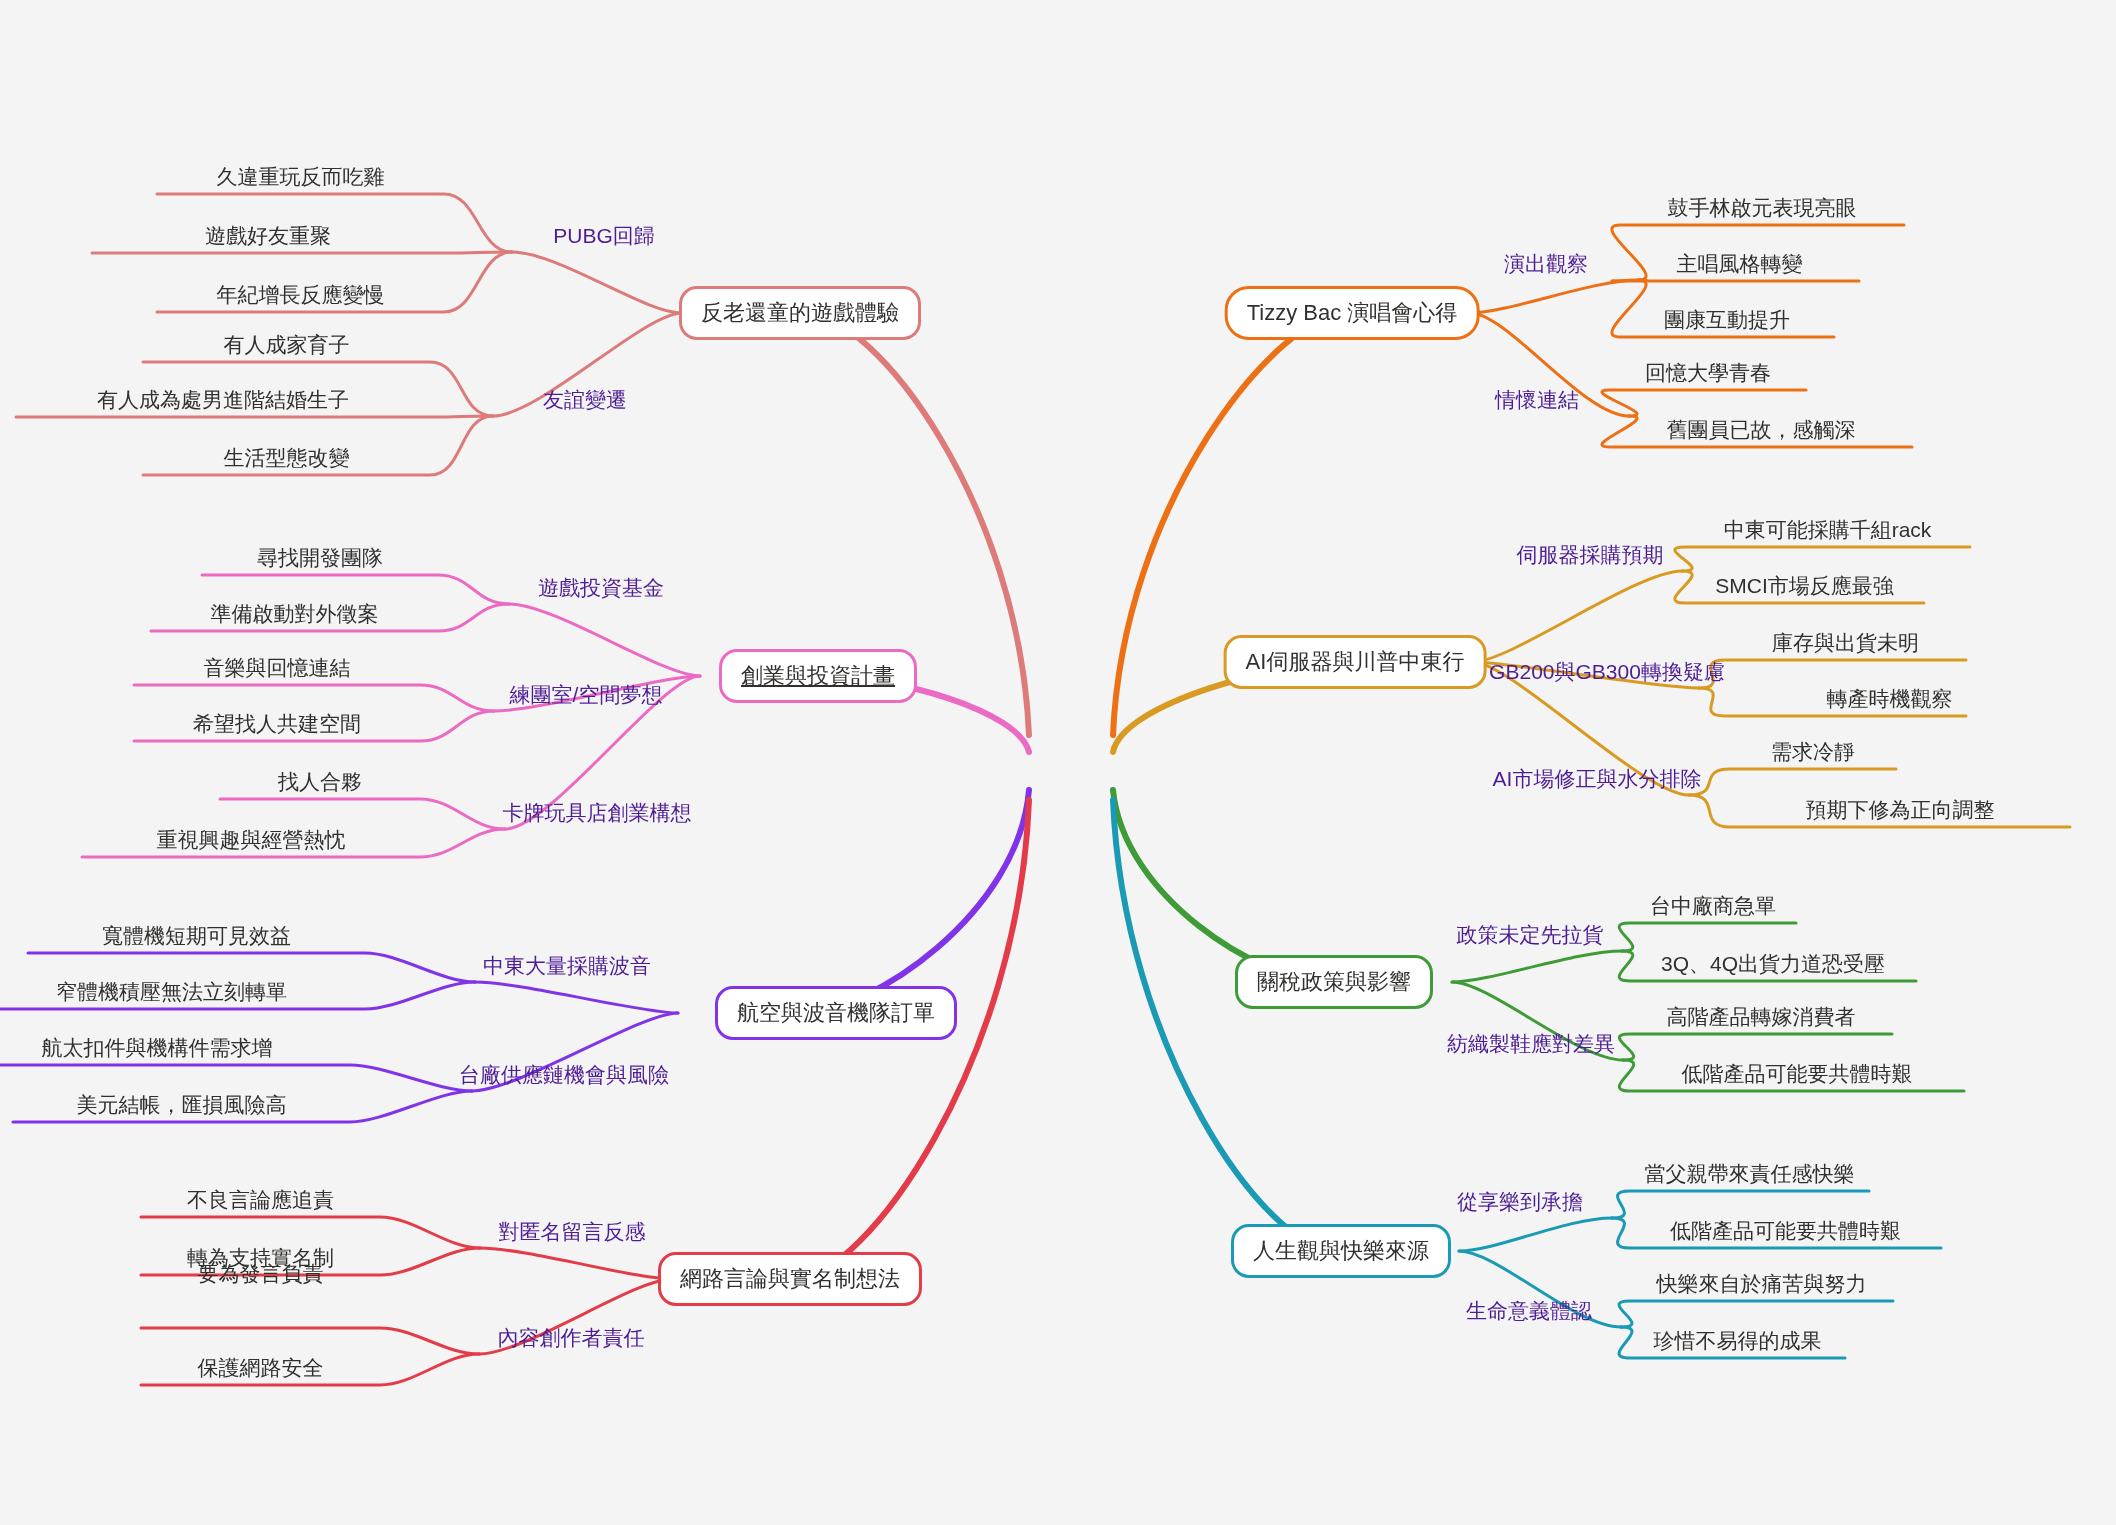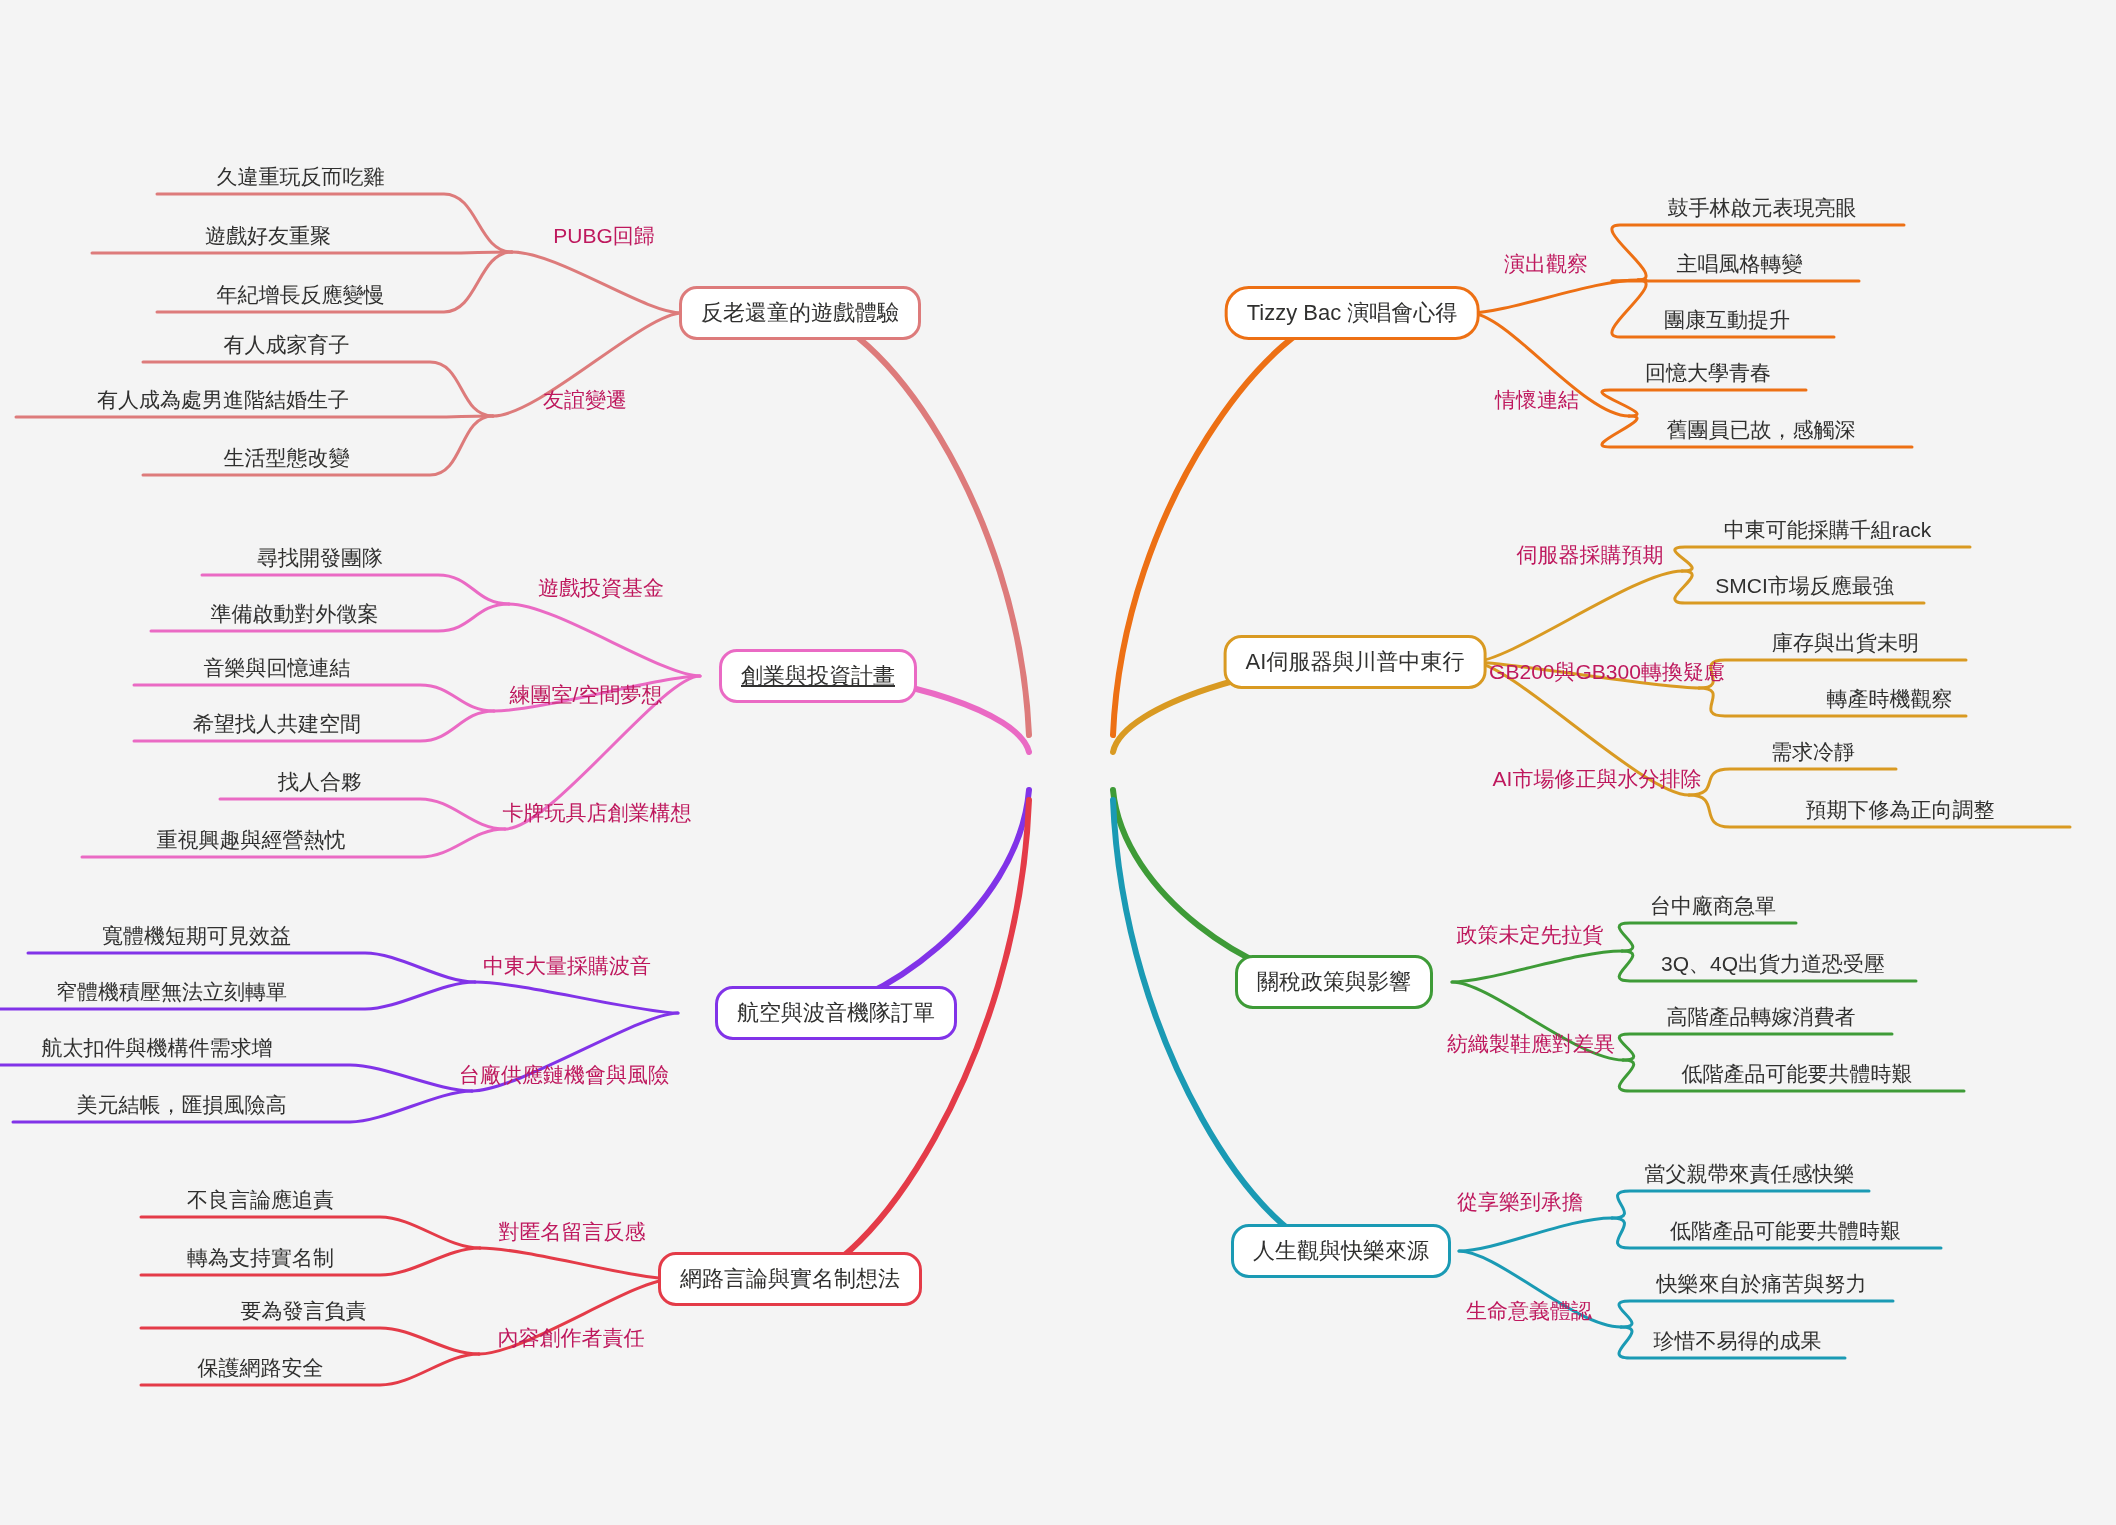--- a/index.html
+++ b/index.html
@@ -35,21 +35,21 @@
     border:3px solid #999;
     border-radius:18px;
     padding:9px 19px;
     font-size:22px;
     color:#30302F;
   }
 
   
   .lvl2{
     font-size:21px;
-    color:#be185d;
+    color:#4c1d95;
     background:transparent;
     padding:0 4px;
   }
 
   
   .lvl3{
     font-size:21px;
     color:#30302F;
     background:transparent;
     padding:0 4px;
@@ -151,21 +151,21 @@
       <div class="node lvl3" style="left: 196.5px; top: 936px;">寬體機短期可見效益</div>
       <div class="node lvl3" style="left: 171.5px; top: 992px;">窄體機積壓無法立刻轉單</div>
       <div class="node lvl2" style="left: 564px; top: 1075px;">台廠供應鏈機會與風險</div>
       <div class="node lvl3" style="left: 157px; top: 1048px;">航太扣件與機構件需求增</div>
       <div class="node lvl3" style="left: 181.5px; top: 1105px;">美元結帳，匯損風險高</div>
       <div class="node lvl1" style="left: 790px; top: 1279px; border-color: rgb(228, 59, 72);">網路言論與實名制想法</div>
       <div class="node lvl2" style="left: 572px; top: 1232px;">對匿名留言反感</div>
       <div class="node lvl3" style="left: 260.5px; top: 1200px;">不良言論應追責</div>
       <div class="node lvl3" style="left: 260.5px; top: 1258px;">轉為支持實名制</div>
       <div class="node lvl2" style="left: 571px; top: 1338px;">內容創作者責任</div>
-      <div class="node lvl3" style="left: 260.5px; top: 1311px; margin-left: 43px;">要為發言負責</div>
+      <div class="node lvl3" style="left: 260.5px; top: 1274px;">要為發言負責</div>
       <div class="node lvl3" style="left: 260.5px; top: 1368px;">保護網路安全</div>
       <div class="node lvl1" style="left: 1352px; top: 313px; border-color: rgb(237, 112, 20); border-radius: 24px;">Tizzy Bac 演唱會心得</div>
       <div class="node lvl2" style="left: 1546px; top: 264px;">演出觀察</div>
       <div class="node lvl3" style="left: 1762px; top: 208px;">鼓手林啟元表現亮眼</div>
       <div class="node lvl3" style="left: 1739.5px; top: 264px;">主唱風格轉變</div>
       <div class="node lvl3" style="left: 1727px; top: 320px;">團康互動提升</div>
       <div class="node lvl2" style="left: 1537px; top: 400px;">情懷連結</div>
       <div class="node lvl3" style="left: 1708px; top: 373px;">回憶大學青春</div>
       <div class="node lvl3" style="left: 1761px; top: 430px;">舊團員已故，感觸深</div>
       <div class="node lvl1" style="left: 1355px; top: 662px; border-color: rgb(217, 154, 34);">AI伺服器與川普中東行</div>

